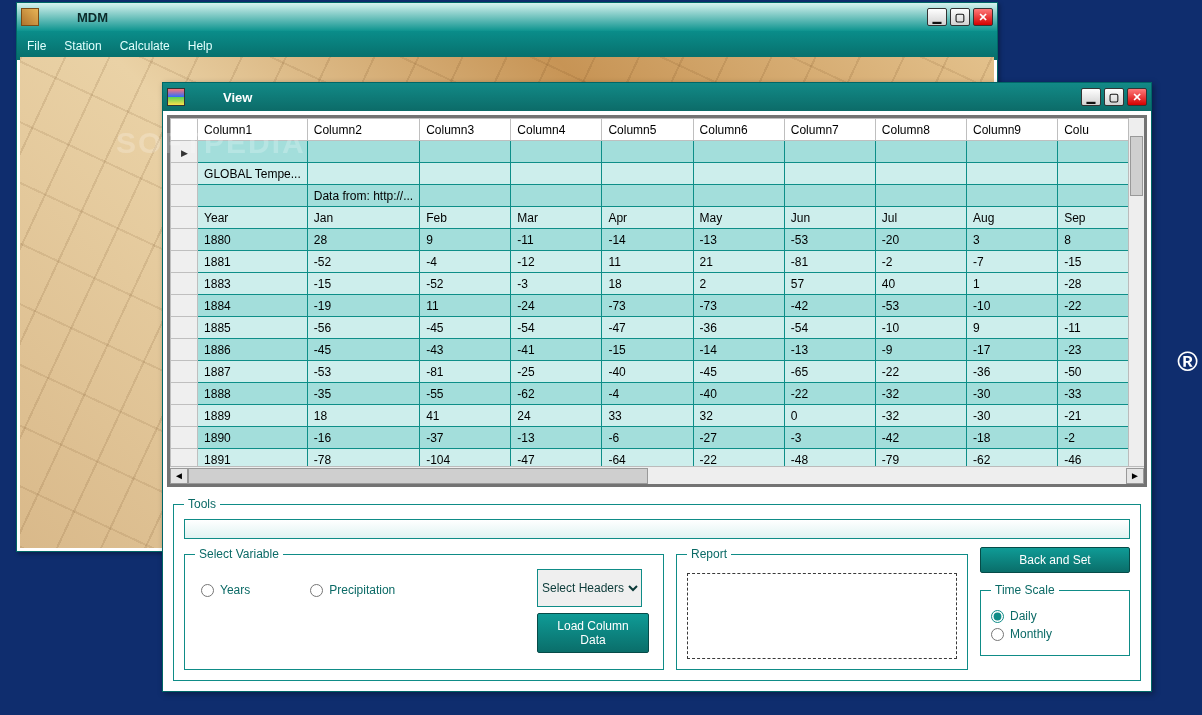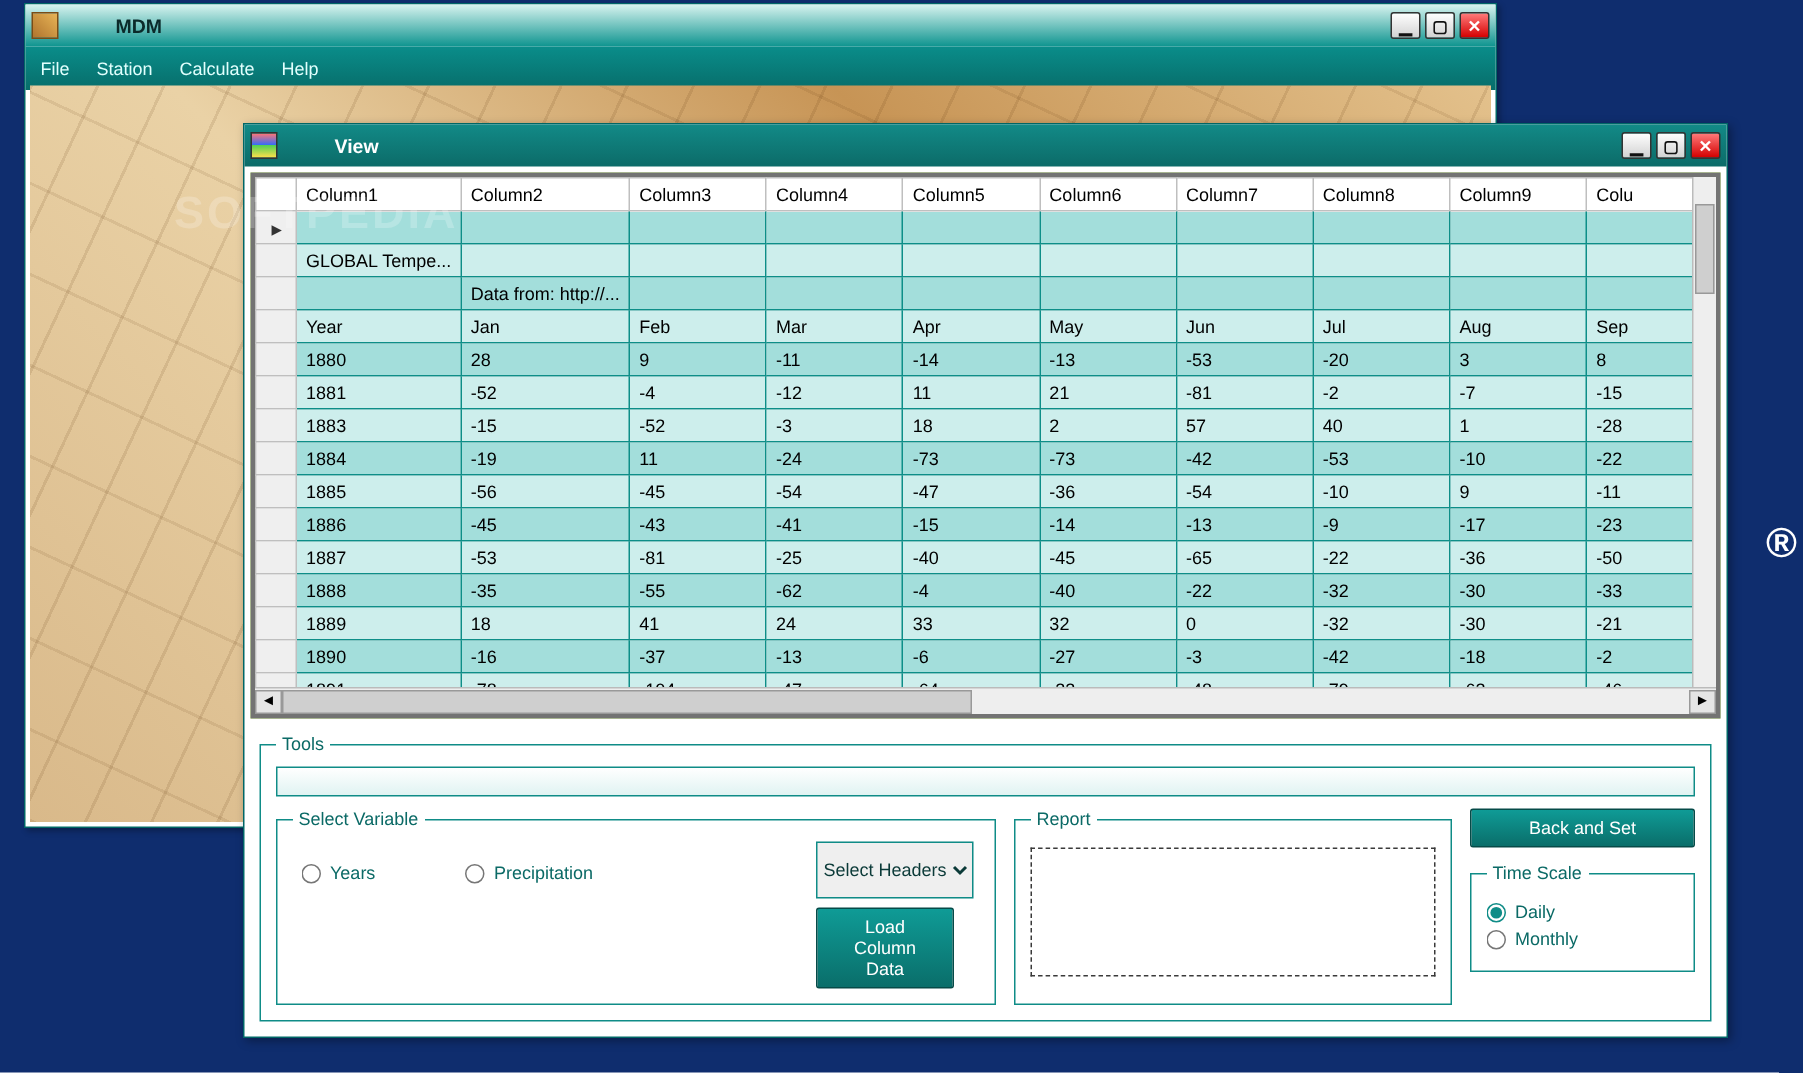--- a/index.html
+++ b/index.html
@@ -507,21 +507,21 @@
               </label>
               <label class="radio">
                 <input type="radio" name="var" style="">
                   <span>Precipitation</span>
               </label>
             </div>
             <div class="sel-col">
               <select>
                 <option>Select Headers</option>
               </select>
-              <button class="btn-teal" style="width:92px">Load Column Data</button>
+              <button class="btn-teal" style="width:112px">Load Column Data</button>
             </div>
           </div>
         </fieldset>
         <fieldset class="report-box">
           <legend>Report</legend>
           <div class="inner"></div>
         </fieldset>
         <div class="right-col">
           <button class="btn-teal">Back and Set</button>
           <fieldset class="time-scale">

